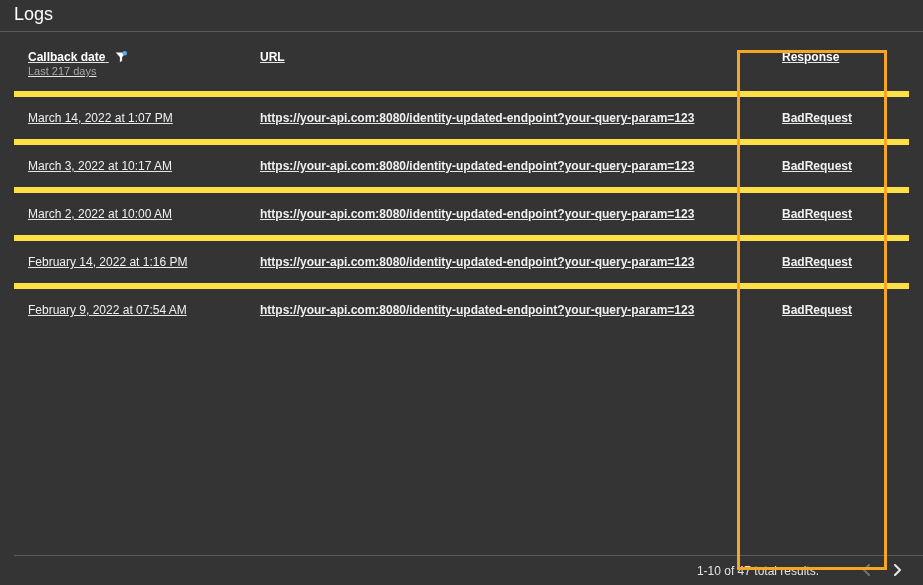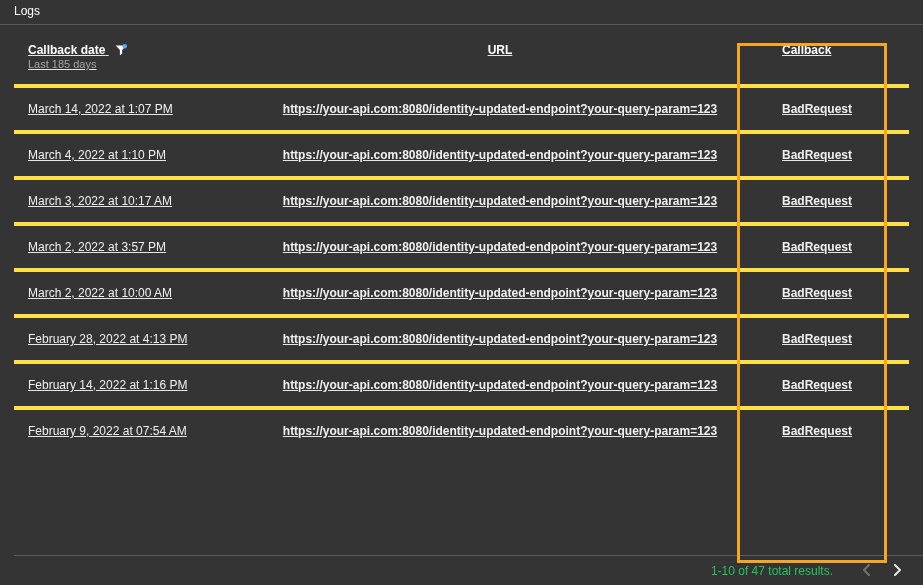--- a/index.html
+++ b/index.html
@@ -12,21 +12,21 @@
     color: #e6e6e6;
     overflow: hidden;
   }
   .page {
     width: 923px;
     height: 585px;
     box-sizing: border-box;
     position: relative;
   }
   .page-title {
-    font-size: 12px;
+    font-size: 18px;
     font-weight: 400;
     color: #ffffff;
     padding: 4px 0 6px 14px;
   }
   .hr {
     border: none;
     border-top: 1px solid #5a5a5a;
     margin: 0 0 0 0;
   }
   .table-area {
@@ -55,64 +55,64 @@
     vertical-align: top;
     padding: 0;
   }
   thead th {
     color: #ffffff;
     font-size: 12px;
     font-weight: 700;
     padding-bottom: 2px;
   }
   .col-date   { width: 232px; padding-left: 14px; }
-  .col-url    { width: 480px; text-align: center; }
+  .col-url    { width: 480px; }
   .col-resp   { width: auto; padding-left: 42px; }
   .filter-icon {
     display: inline-block;
     margin-left: 6px;
     position: relative;
   }
   .filter-icon svg { vertical-align: -2px; }
   .filter-subtext {
     color: #a7a7a7;
     font-size: 11px;
     font-weight: 400;
     padding: 1px 0 12px 14px;
   }
   tbody td {
     font-size: 12px;
     font-weight: 700;
     color: #f0f0f0;
     padding-top: 14px;
     padding-bottom: 14px;
   }
-  tbody tr { border-top: 4px solid #fde047; }
+  tbody tr { border-top: 6px solid #fde047; }
   tbody td.col-date { font-weight: 400; }
   tbody td.col-url  { font-weight: 700; margin-left: 20px; }
   tbody td.col-resp { font-weight: 700; }
 
   .footer {
     position: absolute;
     left: 14px;
     right: 0;
     bottom: 0;
     height: 30px;
     border-top: 1px solid #5a5a5a;
     display: flex;
     justify-content: flex-end;
     align-items: center;
     padding-right: 14px;
     box-sizing: border-box;
     background: #343434;
   }
   .footer-text {
     font-size: 12px;
-    color: #22c55e;
-    margin-right: 22px;
+    color: #e5e5e5;
+    margin-right: 36px;
   }
   .pager-btn {
     width: 24px;
     height: 24px;
     display: flex;
     align-items: center;
     justify-content: center;
     cursor: pointer;
     border-radius: 2px;
   }
@@ -134,59 +134,44 @@
       <thead>
         <tr>
           <th class="col-date">
             <span>Callback date</span>
             <span class="filter-icon">
               <svg width="12" height="12" viewBox="0 0 16 16">
                 <path d="M1 2 h14 l-5.5 6 v5 l-3 2 v-7 z" fill="#ffffff"></path>
                 <circle cx="13" cy="3" r="3" fill="#5aa9ff"></circle>
               </svg>
             </span>
-            <div class="filter-subtext" style="padding-left:0;">Last 185 days</div>
+            <div class="filter-subtext" style="padding-left:0;">Last 217 days</div>
           </th>
           <th class="col-url">
             <span>URL</span>
           </th>
           <th class="col-resp">
-            <span>Callback</span>
+            <span>Response</span>
           </th>
         </tr>
       </thead>
       <tbody id="rows-body">
 
       <tr>
             <td class="col-date">March 14, 2022 at 1:07 PM</td>
             <td class="col-url">https://your-api.com:8080/identity-updated-endpoint?your-query-param=123</td>
             <td class="col-resp">BadRequest</td>
           </tr>
           <tr>
-            <td class="col-date">March 4, 2022 at 1:10 PM</td>
-            <td class="col-url">https://your-api.com:8080/identity-updated-endpoint?your-query-param=123</td>
-            <td class="col-resp">BadRequest</td>
-          </tr>
-          <tr>
             <td class="col-date">March 3, 2022 at 10:17 AM</td>
             <td class="col-url">https://your-api.com:8080/identity-updated-endpoint?your-query-param=123</td>
             <td class="col-resp">BadRequest</td>
           </tr>
           <tr>
-            <td class="col-date">March 2, 2022 at 3:57 PM</td>
-            <td class="col-url">https://your-api.com:8080/identity-updated-endpoint?your-query-param=123</td>
-            <td class="col-resp">BadRequest</td>
-          </tr>
-          <tr>
             <td class="col-date">March 2, 2022 at 10:00 AM</td>
-            <td class="col-url">https://your-api.com:8080/identity-updated-endpoint?your-query-param=123</td>
-            <td class="col-resp">BadRequest</td>
-          </tr>
-          <tr>
-            <td class="col-date">February 28, 2022 at 4:13 PM</td>
             <td class="col-url">https://your-api.com:8080/identity-updated-endpoint?your-query-param=123</td>
             <td class="col-resp">BadRequest</td>
           </tr>
           <tr>
             <td class="col-date">February 14, 2022 at 1:16 PM</td>
             <td class="col-url">https://your-api.com:8080/identity-updated-endpoint?your-query-param=123</td>
             <td class="col-resp">BadRequest</td>
           </tr>
           <tr>
             <td class="col-date">February 9, 2022 at 07:54 AM</td>

